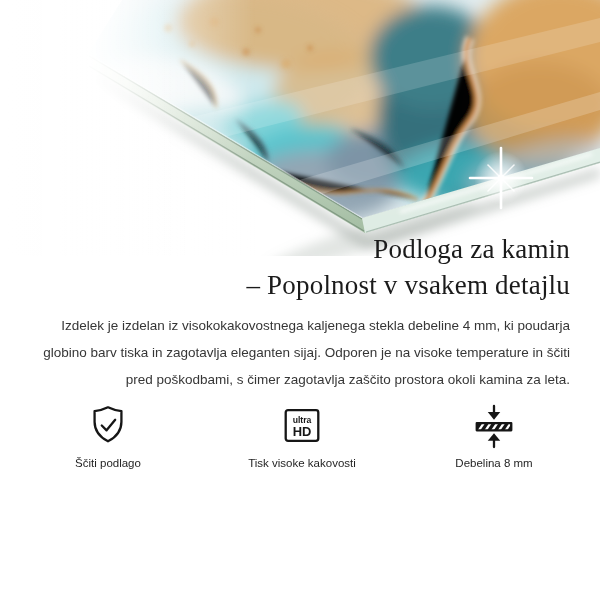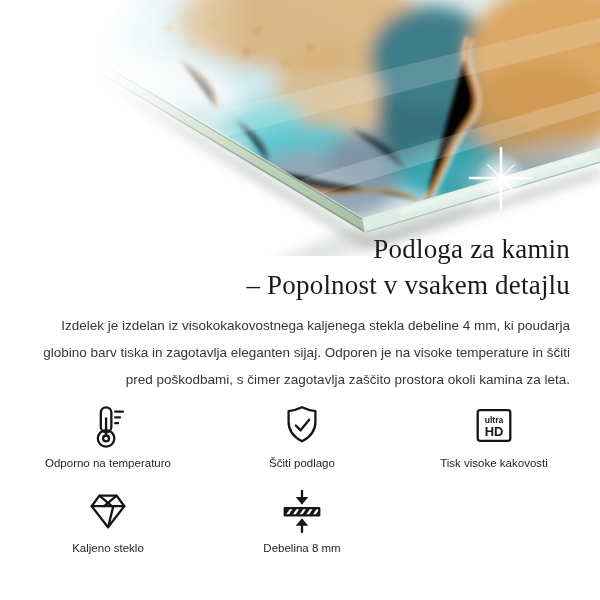--- a/index.html
+++ b/index.html
@@ -143,60 +143,38 @@
 <div class="content">
   <h1 class="title" style="margin:0;">
     <div>Podloga za kamin</div>
     <div>– Popolnost v vsakem detajlu</div>
   </h1>
   <p class="desc" style="margin-bottom:12px;">Izdelek je izdelan iz visokokakovostnega kaljenega stekla debeline 4 mm, ki poudarja globino barv tiska in zagotavlja eleganten sijaj. Odporen je na visoke temperature in ščiti pred poškodbami, s čimer zagotavlja zaščito prostora okoli kamina za leta.</p>
 </div>
 
 <div class="features">
 
-  <div class="feature">
-    <svg width="46" height="46" viewBox="0 0 48 48">
-      <circle class="ic" cx="22" cy="37" r="8.6" fill="#ffffff"></circle>
-      <rect class="ic" x="16.5" y="4.5" width="11" height="26" rx="5.5" fill="#ffffff"></rect>
-      <line class="ic" x1="22" y1="16" x2="22" y2="33" stroke-width="2.1"></line>
-      <circle class="ic" cx="22" cy="37" r="3.1" stroke-width="2.1"></circle>
-      <line class="ic" x1="31.5" y1="9" x2="39.5" y2="9"></line>
-      <line class="ic" x1="31.5" y1="15" x2="36.5" y2="15"></line>
-      <line class="ic" x1="31.5" y1="21" x2="34.5" y2="21"></line>
-    </svg>
-    <div class="label">Odporno na temperaturo</div>
-  </div>
 
   <div class="feature">
     <svg width="46" height="46" viewBox="0 0 48 48">
       <path class="ic" stroke-width="2.6" d="M24 4.5 c4.5 2.3 9.5 3.4 14 3.9 v11.3 c0 9.8 -6.4 16.2 -14 20.3 c-7.6 -4.1 -14 -10.5 -14 -20.3 V8.4 c4.5 -.5 9.5 -1.6 14 -3.9 z"></path>
       <polyline class="ic" stroke-width="2.6" points="17.5,23.5 22.5,28.5 31.5,17.5"></polyline>
     </svg>
     <div class="label">Ščiti podlago</div>
   </div>
 
   <div class="feature">
     <svg width="46" height="46" viewBox="0 0 48 48">
       <rect class="ic" x="7" y="7.5" width="34" height="32" rx="2.4" stroke-width="2.6"></rect>
       <text class="ic-txt" x="24" y="20.5" font-size="9" font-weight="600">ultra</text>
       <text class="ic-txt" x="24" y="34" font-size="13.5" font-weight="800">HD</text>
     </svg>
     <div class="label">Tisk visoke kakovosti</div>
   </div>
 
-  <div class="feature">
-    <svg width="46" height="46" viewBox="0 0 48 48">
-      <path class="ic" stroke-width="2.3" d="M7 19 L15 8 H33 L41 19 L24 41 Z"></path>
-      <line class="ic" x1="7" y1="19" x2="41" y2="19" stroke-width="2"></line>
-      <line class="ic" x1="15" y1="8" x2="28" y2="19" stroke-width="2"></line>
-      <line class="ic" x1="33" y1="8" x2="20" y2="19" stroke-width="2"></line>
-      <line class="ic" x1="29.5" y1="19" x2="24.8" y2="38" stroke-width="2"></line>
-    </svg>
-    <div class="label">Kaljeno steklo</div>
-  </div>
 
 
   <div class="feature">
     <svg width="46" height="46" viewBox="0 0 48 48">
       <line class="ic" x1="24" y1="3" x2="24" y2="10" stroke-width="3"></line>
       <polygon class="ic-fill" points="17.5,9.5 30.5,9.5 24,17.5"></polygon>
       <clipPath id="barclip">
           <rect x="6" y="21" width="36" height="7.5"></rect>
         </clipPath>
       <rect x="6" y="21" width="36" height="7.5" fill="#161616"></rect>

